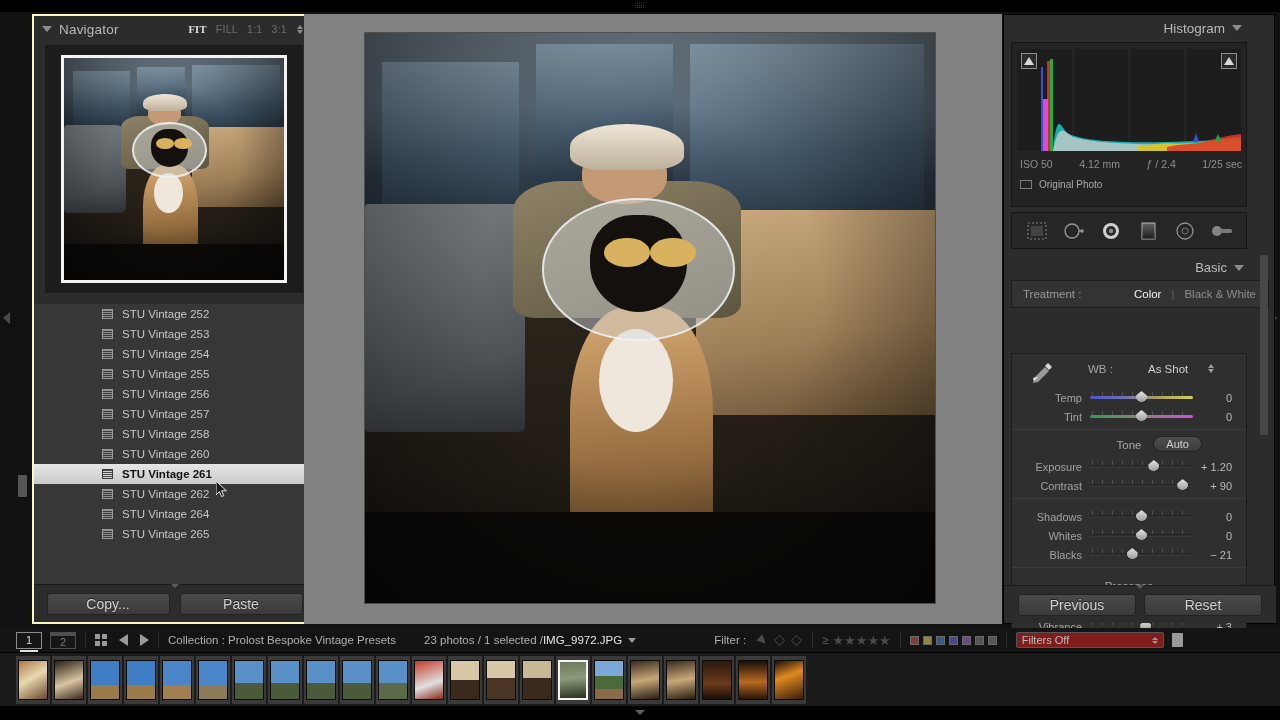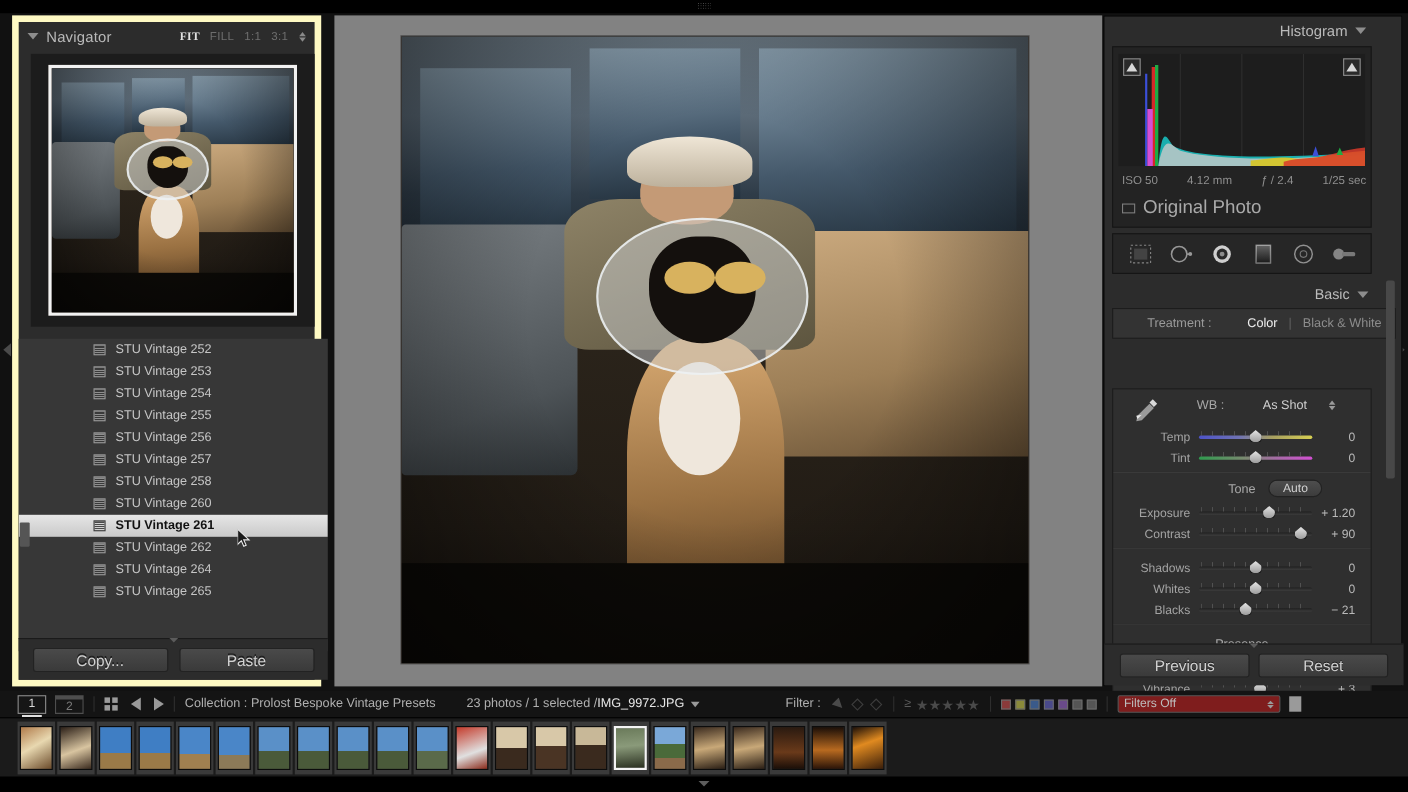--- a/index.html
+++ b/index.html
@@ -29,22 +29,22 @@
     background: #000;
   }
   .bottom-handle .tri {
     position: absolute; left: 50%; transform: translateX(-50%); top: 4px;
     width: 0; height: 0; border-left: 5px solid transparent;
     border-right: 5px solid transparent; border-top: 5px solid #5d5d5d;
   }
 
   
   .left-panel {
-    position: absolute; left: 11px; top: 14px; width: 281px; height: 610px;
-    background: #2c2c2c; border: 6px solid #fef9c3;
+    position: absolute; left: 32px; top: 14px; width: 281px; height: 610px;
+    background: #2c2c2c; border: 2px solid #fef9c3;
   }
   .left-edge-arrow {
     position: absolute; left: 3px; top: 312px; width: 0; height: 0;
     border-top: 6px solid transparent; border-bottom: 6px solid transparent;
     border-right: 7px solid #4a4a4a;
   }
   .left-scrollbar {
     position: absolute; left: 18px; top: 475px; width: 9px; height: 22px;
     background: #555; border-radius: 1px;
   }
@@ -218,39 +218,39 @@
     border: 1px solid #8d8d8d; background: #2a2a2a;
     display: flex; align-items: center; justify-content: center;
   }
   .clip-tri i { width: 0; height: 0; border-left: 5px solid transparent; border-right: 5px solid transparent; border-bottom: 8px solid #d8d8d8; }
   .exif-row {
     position: absolute; left: 8px; top: 115px; width: 222px;
     display: flex; justify-content: space-between; color: #8f8f8f; font-size: 10.5px;
   }
   .orig-photo {
     position: absolute; left: 8px; top: 136px; display: flex; align-items: center; gap: 7px;
-    color: #a9a9a9; font-size: 17px;
+    color: #a9a9a9; font-size: 10px;
   }
   .orig-box { width: 12px; height: 9px; border: 1px solid #7d7d7d; }
 
   .tool-strip {
     position: absolute; left: 7px; top: 197px; width: 236px; height: 37px;
     background: #262626; border: 1px solid #151515;
     display: flex; align-items: center; justify-content: space-around; padding: 0 6px;
   }
   .tool-ic { width: 24px; height: 22px; position: relative; opacity: .82; }
   .tool-ic.active { opacity: 1; }
 
   .rp-section-title {
     height: 25px; display: flex; align-items: center; justify-content: flex-end;
     padding-right: 32px; gap: 7px; color: #bcbcbc; font-size: 13px;
   }
   .treatment-bar {
     margin: 0 7px; height: 28px; background: #333; border: 1px solid #1c1c1c;
-    display: flex; align-items: center; font-size: 11.5px; color: #9a9a9a; padding-left: 20px;
+    display: flex; align-items: center; font-size: 11.5px; color: #9a9a9a;
   }
   .treatment-bar .lbl { padding-left: 11px; }
   .treat-opts { margin-left: auto; display: flex; align-items: center; gap: 10px; padding-right: 12px; }
   .treat-opt { color: #8c8c8c; }
   .treat-opt.active { color: #f0f0f0; }
   .treat-sep { color: #5f5f5f; }
 
   .basic-body {
     position: absolute; left: 7px; top: 291px; width: 236px; height: 289px;
     background: #2f2f2f; border: 1px solid #1c1c1c; overflow: hidden; margin-top: 47px;

